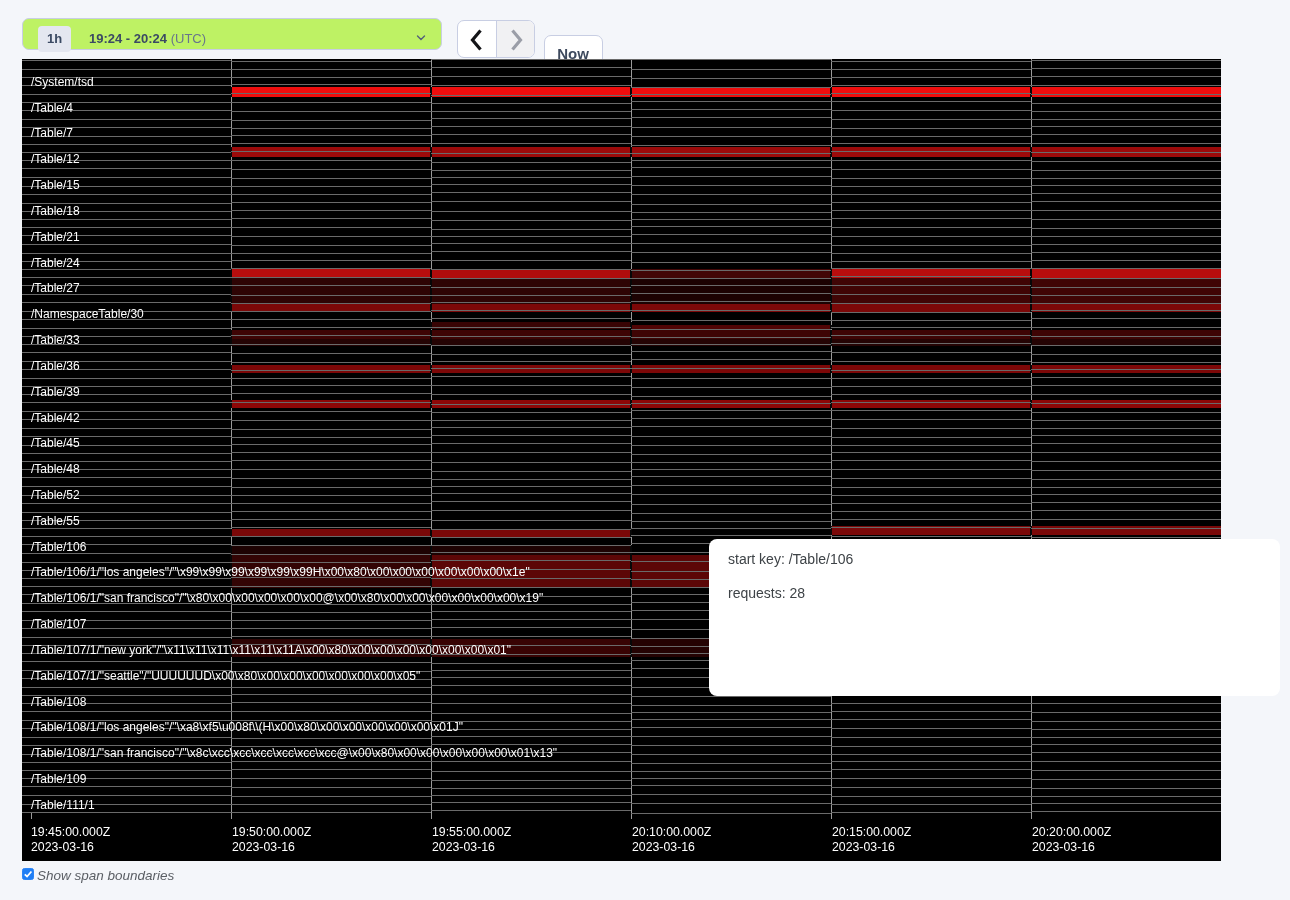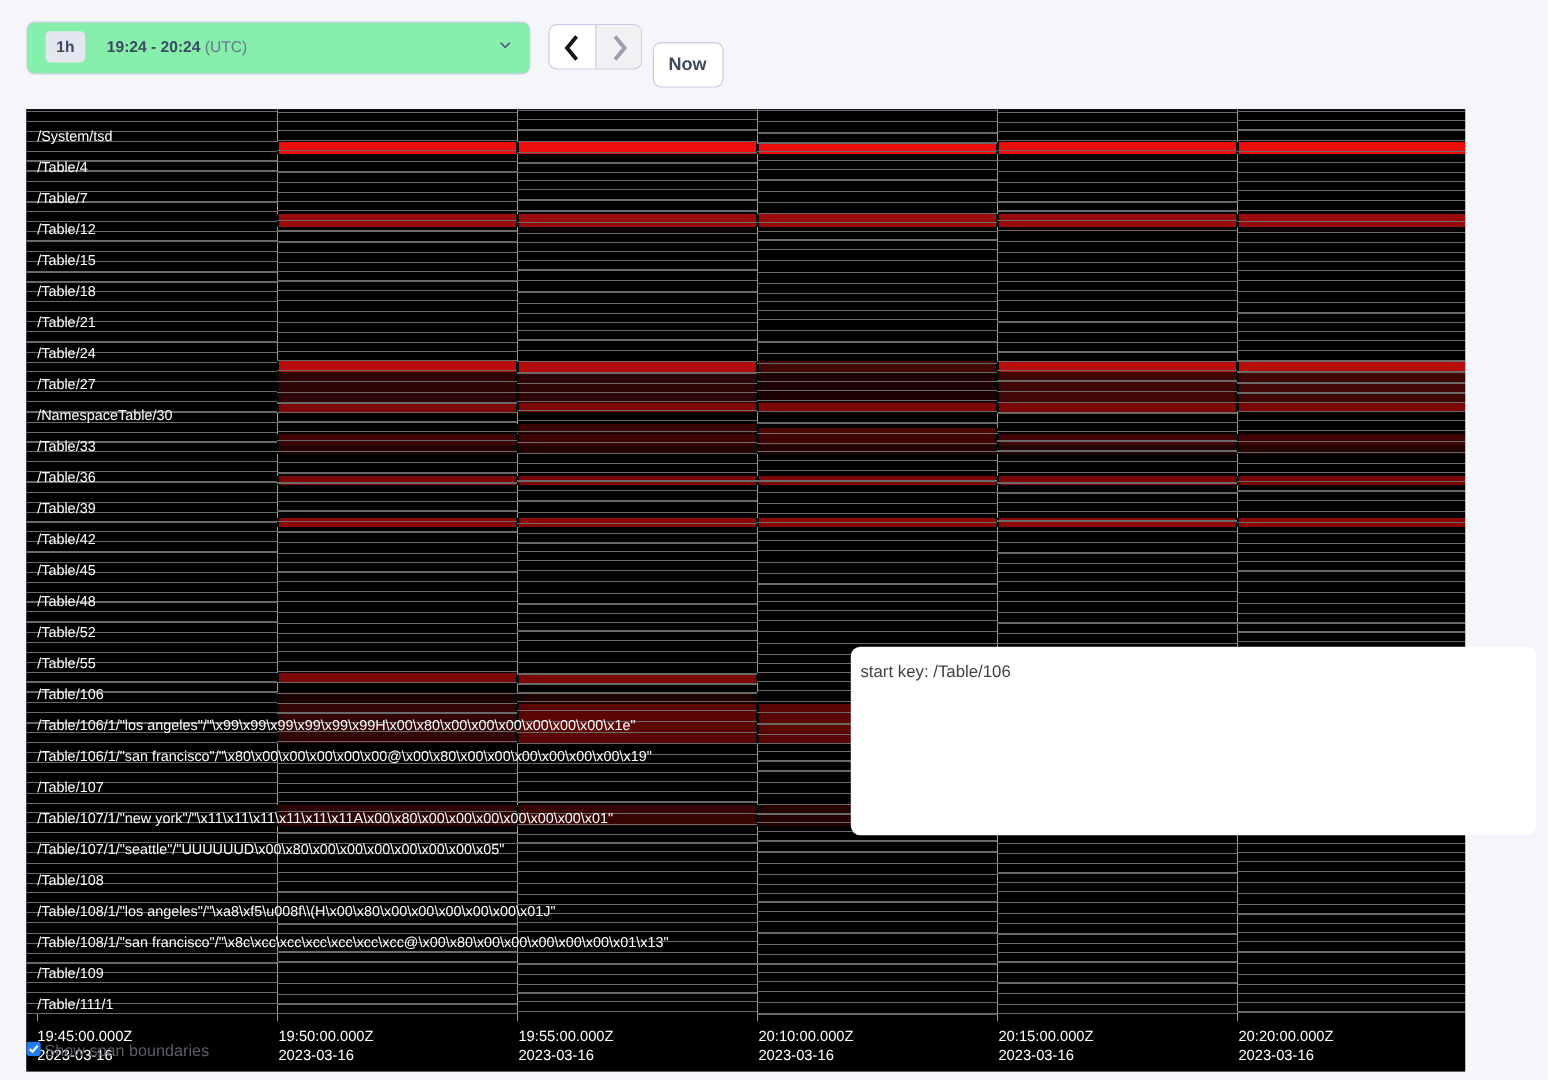--- a/index.html
+++ b/index.html
@@ -1,29 +1,29 @@
 <!DOCTYPE html>
 <html><head><meta charset="utf-8"><style>
 html,body{margin:0;padding:0;background:#f4f6fa;width:1290px;height:900px;overflow:hidden;
 font-family:"Liberation Sans",sans-serif;}
 .abs{position:absolute;}
-#chart{left:22.0px;top:59.0px;width:1199.0px;height:801.5px;background:#000;margin-top:32px;}
-#selector{left:22px;top:18px;width:420px;height:44px;background:#86efac;border:1px solid #c8cee3;border-radius:7px;box-sizing:border-box;}
+#chart{left:22.0px;top:59.0px;width:1199.0px;height:801.5px;background:#000;}
+#selector{left:22px;top:18px;width:420px;height:32px;background:#bef264;border:1px solid #c8cee3;border-radius:7px;box-sizing:border-box;}
 #badge1h{left:15px;top:6.5px;width:33px;height:26px;background:#e4e7f0;border-radius:4px;color:#3b4a63;font-size:13px;font-weight:bold;text-align:center;line-height:26px;}
 #trange{left:66px;top:0;height:39px;line-height:39px;font-size:13px;color:#3b4a63;font-weight:bold;}
 #trange span{color:#68758c;font-weight:normal;}
 #chev{left:393px;top:14px;width:10px;height:10px;}
 #btngrp{left:456.5px;top:20px;width:78px;height:38px;background:#fff;border:1px solid #c8cee3;border-radius:7px;box-sizing:border-box;overflow:hidden;}
 #btnnext{left:38.5px;top:0;width:37.5px;height:36px;background:#f1f1f3;border-left:1px solid #c8cee3;}
 #btnnow{left:543.5px;top:35px;width:59px;height:38px;background:#fff;border:1px solid #c8cee3;border-radius:7px;box-sizing:border-box;color:#3e4a5e;font-weight:bold;font-size:15px;text-align:center;line-height:36px;}
-#tooltip{left:709px;top:539px;width:571px;height:157px;background:#fff;border-radius:8px;box-sizing:border-box;padding:10px 8px;color:#3e4347;font-size:14px;}
+#tooltip{left:709px;top:539px;width:571px;height:157px;background:#fff;border-radius:8px;box-sizing:border-box;padding:10px 19px;color:#3e4347;font-size:14px;}
 #tooltip div{height:34px;line-height:20px;}
 #cbrow{left:22px;top:867.5px;height:13px;}
 #cbx{left:0;top:0;width:12px;height:12px;}
-#cblab{left:15px;top:0px;font-size:13.5px;color:#5a5e64;white-space:nowrap;}
+#cblab{left:15px;top:0px;font-size:13.5px;color:#5a5e64;white-space:nowrap;font-style:italic;}
 </style></head><body>
 <div class="abs" id="selector">
   <div class="abs" id="badge1h">1h</div>
   <div class="abs" id="trange">19:24 - 20:24 <span>(UTC)</span></div>
   <svg class="abs" id="chev" viewBox="0 0 10 10">
       <path d="M1.5 3L5 6.5L8.5 3" stroke="#52607a" stroke-width="1.4" fill="none" stroke-linecap="round"></path>
     </svg>
 </div>
 <div class="abs" id="btngrp">
   <svg class="abs" style="left:9px;top:8px" width="21" height="22" viewBox="0 0 21 22">
@@ -206,19 +206,20 @@
 <text x="610.0" y="792.2">2023-03-16</text>
 <text x="810.0" y="776.8">20:15:00.000Z</text>
 <text x="810.0" y="792.2">2023-03-16</text>
 <text x="1010.0" y="776.8">20:20:00.000Z</text>
 <text x="1010.0" y="792.2">2023-03-16</text>
 </g>
 </svg>
 </div>
 <div class="abs" id="tooltip">
   <div>start key: /Table/106</div>
+  <div>requests: 28</div>
 </div>
 <div class="abs" id="cbrow">
   <svg class="abs" id="cbx" viewBox="0 0 13 13">
       <rect x="0.5" y="0.5" width="12" height="12" rx="2.2" fill="#1f7ef5" stroke="#1f7ef5"></rect>
       <path d="M3 6.8L5.5 9.2L10.2 3.8" stroke="#fff" stroke-width="1.9" fill="none"></path>
     </svg>
   <div class="abs" id="cblab">Show span boundaries</div>
 </div>
 </body></html>

